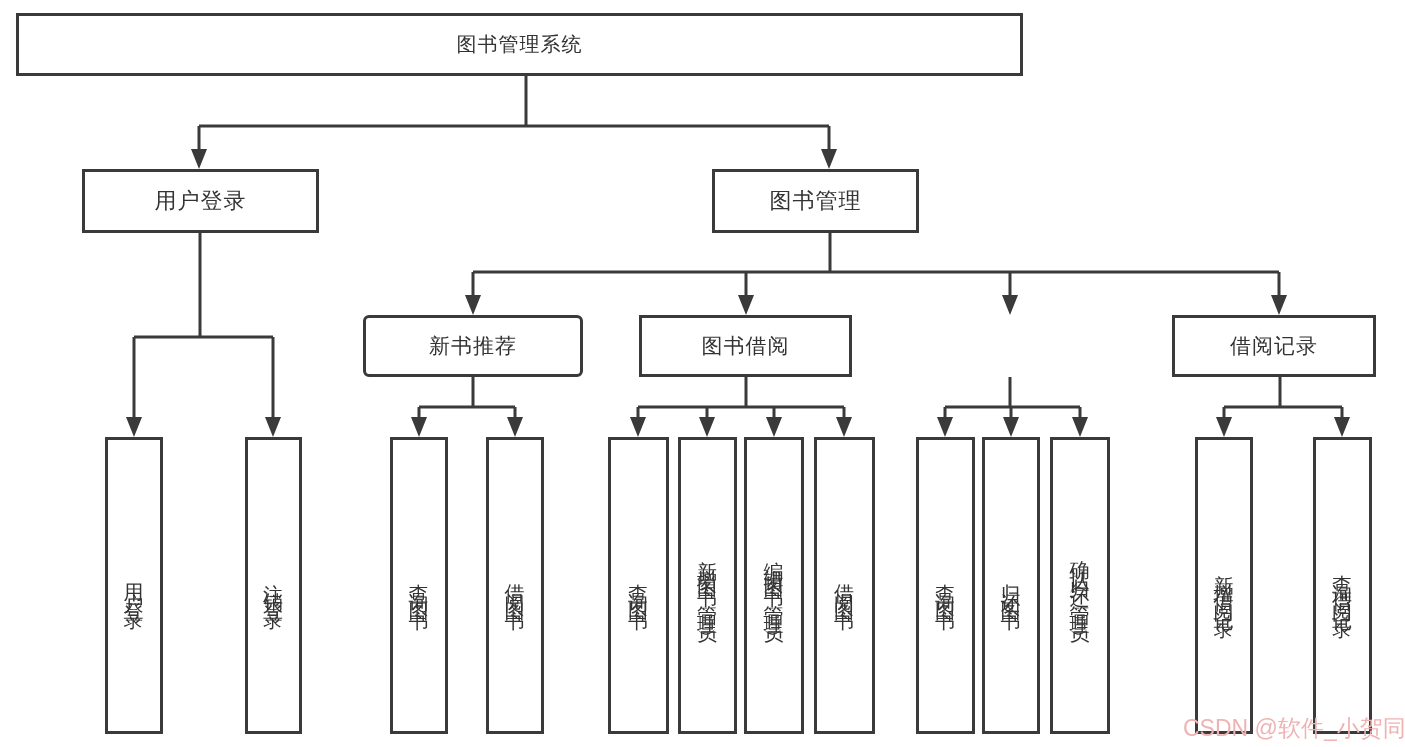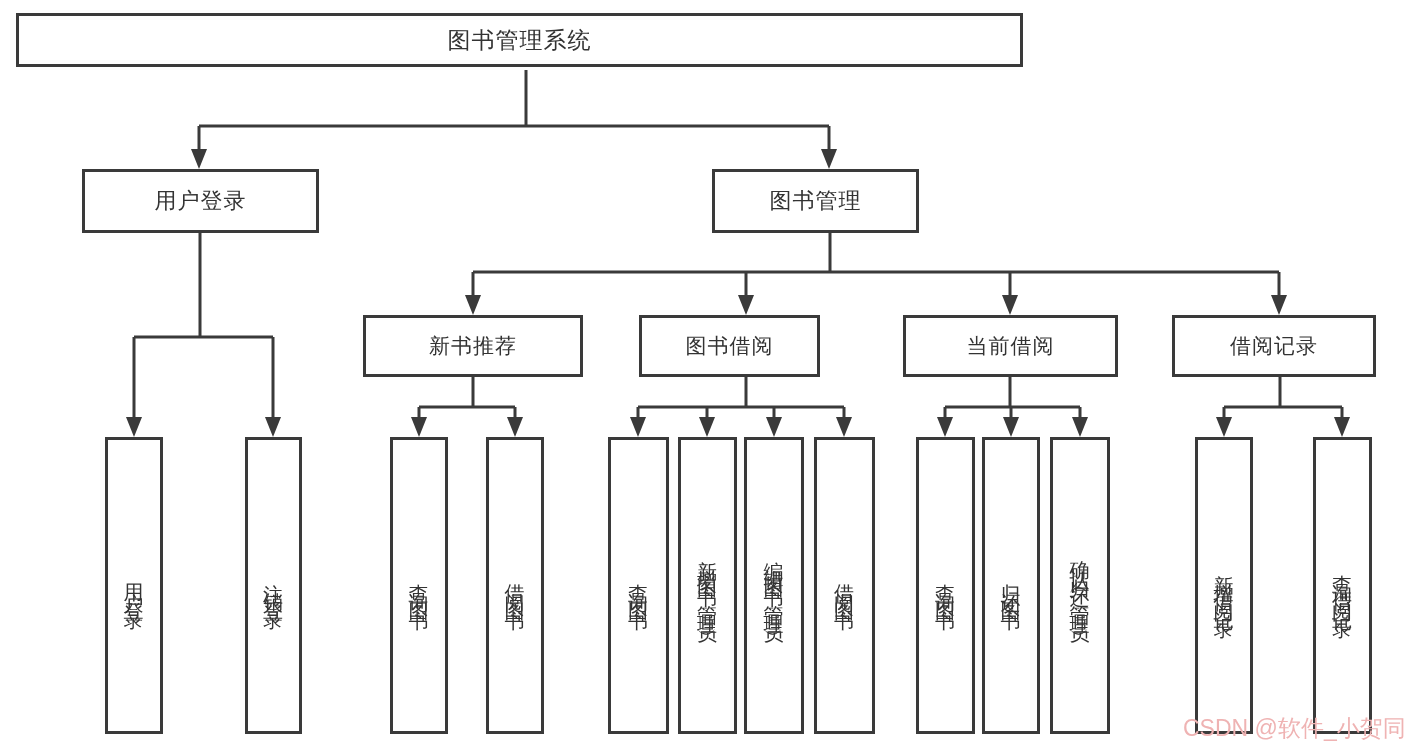--- a/index.html
+++ b/index.html
@@ -19,21 +19,21 @@
     border: 3px solid #3a3a3a;
     background: #ffffff;
     display: flex;
     align-items: center;
     justify-content: center;
     color: #333333;
     font-size: 21px;
     letter-spacing: 1px;
     z-index: 2;
   }
-  .root-box    { left: 16px;  top: 13px;  width: 1007px; height: 54px; font-size: 23px; }
+  .root-box    { left: 16px;  top: 13px;  width: 1007px; height: 63px; font-size: 20px; }
   .branch-box  { top: 169px; height: 64px; font-size: 22px; }
   .group-box   { top: 315px; height: 62px; font-size: 21px; }
 
   .leaf {
     position: absolute;
     top: 437px; height: 297px;
     box-sizing: border-box;
     border: 3px solid #3a3a3a;
     background: #ffffff;
     display: flex;
@@ -95,23 +95,22 @@
       <polygon points="1216,417 1232,417 1224,437"></polygon>
       <polygon points="1334,417 1350,417 1342,437"></polygon>
     </g>
   </svg>
 
   <div class="box root-box">图书管理系统</div>
 
   <div class="box branch-box" style="left:82px; width:237px;">用户登录</div>
   <div class="box branch-box" style="left:712px; width:207px;">图书管理</div>
 
-  <div class="box group-box" style="left:363px; width:220px;">新书推荐</div>
-  <div class="box group-box" style="left:639px; width:181px;">图书借阅</div>
-  <div class="box group-box" style="left:903px; width:215px;">当前借阅</div>
+  <div class="box group-box" style="left:363px; width:220px;border-radius:6px;">新书推荐</div>
+  <div class="box group-box" style="left:639px; width:213px;">图书借阅</div>
   <div class="box group-box" style="left:1172px; width:204px;">借阅记录</div>
 
   <div class="leaf" style="left:105px; width:58px;">
     <span>用户登录</span>
   </div>
   <div class="leaf" style="left:245px; width:57px;">
     <span>注销登录</span>
   </div>
 
   <div class="leaf" style="left:390px; width:58px;">

